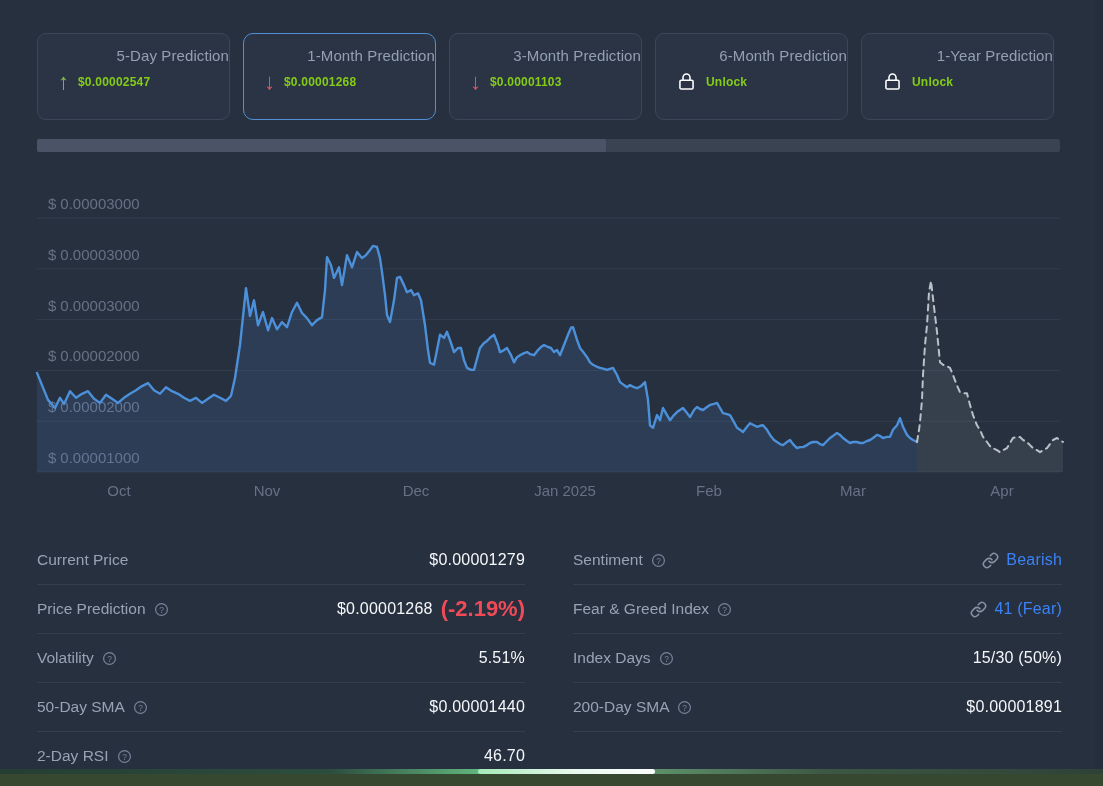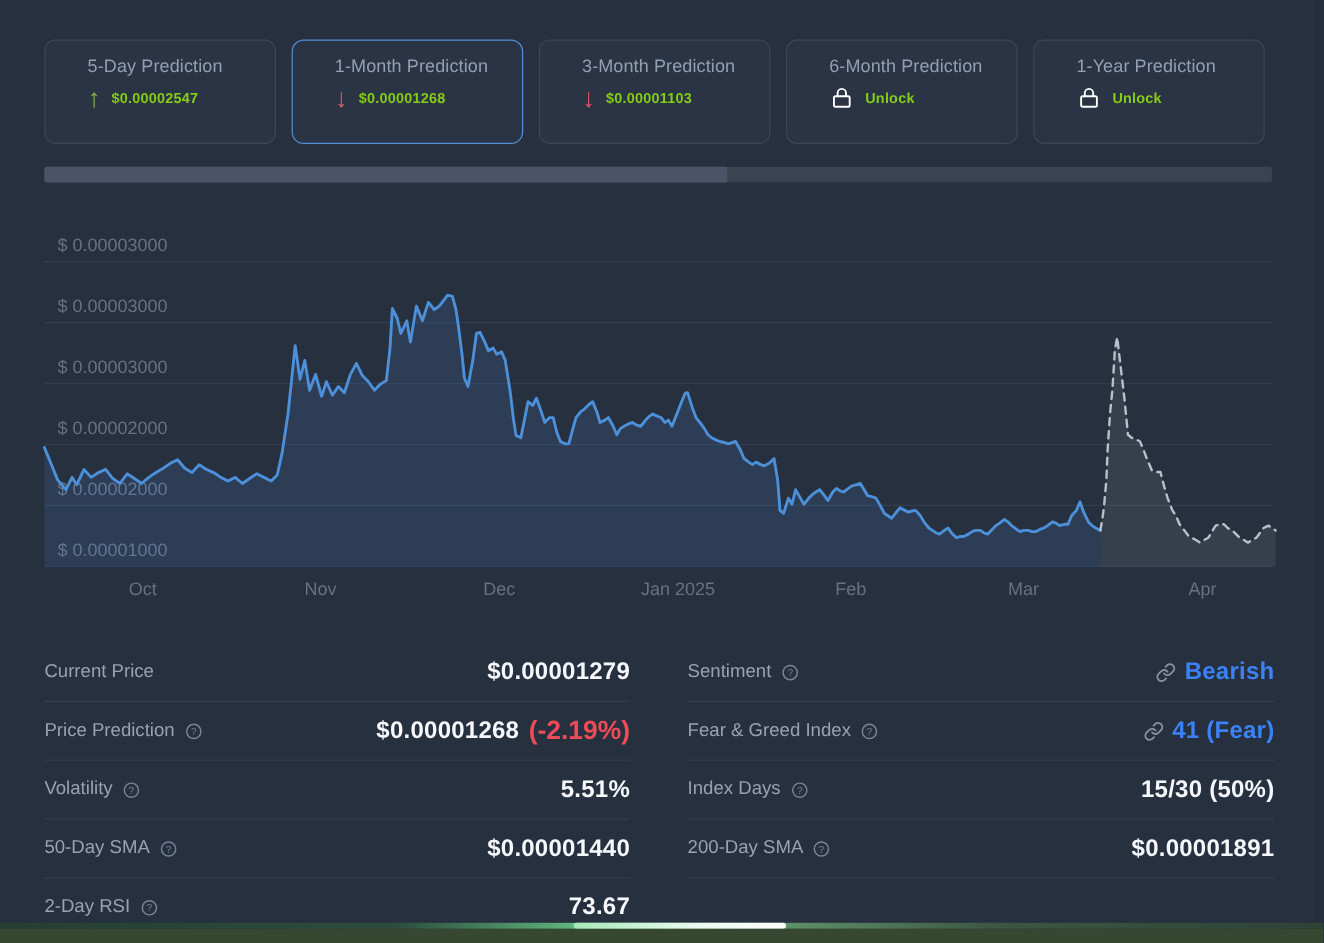--- a/index.html
+++ b/index.html
@@ -2,21 +2,21 @@
 <html><head>
 <meta charset="utf-8">
 <style>
   html,body{margin:0;padding:0;background:#27303E;width:1103px;height:786px;overflow:hidden;
             font-family:"Liberation Sans",sans-serif;-webkit-font-smoothing:antialiased;}
   .page{position:relative;width:1103px;height:786px;background:#27303E;}
 
   
   .cards-row{position:absolute;left:37px;top:33px;display:flex;gap:13px;}
   .card{width:193px;height:87px;box-sizing:border-box;background:#2A3444;border:1px solid #3B4759;
-        border-radius:9px;padding:13px 0 0 35px;cursor:pointer;}
+        border-radius:9px;padding:13px 0 0 20px;cursor:pointer;text-align:right;}
   .card.selected{border:1.5px solid #4F90D6;border-radius:10px;}
   .card-label{font-size:15px;color:#93A0B2;letter-spacing:.1px;}
   .card-value-row{display:flex;align-items:center;margin-top:7px;gap:9px;}
   .arrow{font-size:22px;font-weight:bold;line-height:22px;}
   .arrow.up{color:#84B747;}
   .arrow.down{color:#E25562;}
   .lock{display:inline-flex;line-height:0;}
   .lock svg{stroke:#FFFFFF;}
   .card-value{font-size:12px;font-weight:bold;color:#84cc16;letter-spacing:.2px;}
 
@@ -31,21 +31,21 @@
   .stats-col{position:absolute;top:536px;}
   #stats-left{left:37px;width:488px;}
   #stats-right{left:573px;width:489px;}
   .stat-row{height:49px;box-sizing:border-box;display:flex;align-items:center;justify-content:space-between;
             border-bottom:1px solid #343F4E;}
   .stat-label-wrap{display:flex;align-items:center;}
   .stat-label{font-size:15.5px;color:#97A3B4;}
   .help{display:inline-flex;margin-left:8px;color:#76839A;line-height:0;cursor:pointer;}
   .stat-value-wrap{display:flex;align-items:center;}
   .link-ic{display:inline-flex;margin-right:7px;color:#8793A4;line-height:0;cursor:pointer;}
-  .stat-value{font-size:20px;font-weight:bold;color:#F5F7FA;letter-spacing:.2px;}
+  .stat-value{font-size:16px;font-weight:normal;color:#F5F7FA;letter-spacing:.2px;}
   .stat-value.red{color:#3b82f6;cursor:pointer;}
   .stat-extra{font-size:22px;font-weight:bold;color:#EF4A57;margin-left:8px;}
 
   
   .right-strip{position:absolute;right:0;top:0;width:8px;height:786px;background:#252E3C;}
   .bottom-strip{position:absolute;left:0;bottom:0;width:1103px;height:17px;z-index:5;}
   .glow-line{position:absolute;left:0;top:0;width:1103px;height:5px;
              background:linear-gradient(90deg,#253E34 0%,#2C4D3E 30%,#5FB27C 43%,#6FBF8A 44%,#5C8E68 60%,#3C5743 75%,#2E4237 100%);}
   .glow-pill{position:absolute;left:478px;top:0;width:177px;height:5px;border-radius:3px;
              background:linear-gradient(90deg,#A5E9B8 0%,#E9F9EE 55%,#FBFEFC 100%);}
@@ -212,21 +212,21 @@
         <span class="stat-label">2-Day RSI</span>
         <span class="help">
           <svg width="15" height="15" viewBox="0 0 16 16" fill="none">
             <circle cx="8" cy="8" r="6.3" stroke="currentColor" stroke-width="1.3"></circle>
             <text x="8" y="11.2" text-anchor="middle" font-size="9" fill="currentColor" stroke="none" font-family="Liberation Sans, sans-serif">?</text>
           </svg>
         </span>
       </div>
       <div class="stat-value-wrap">
 
-        <span class="stat-value">73.67</span>
+        <span class="stat-value">46.70</span>
 
       </div>
     </div>
   </div>
   <div class="stats-col" id="stats-right">
     <div class="stat-row">
       <div class="stat-label-wrap">
         <span class="stat-label">Sentiment</span>
         <span class="help">
           <svg width="15" height="15" viewBox="0 0 16 16" fill="none">

